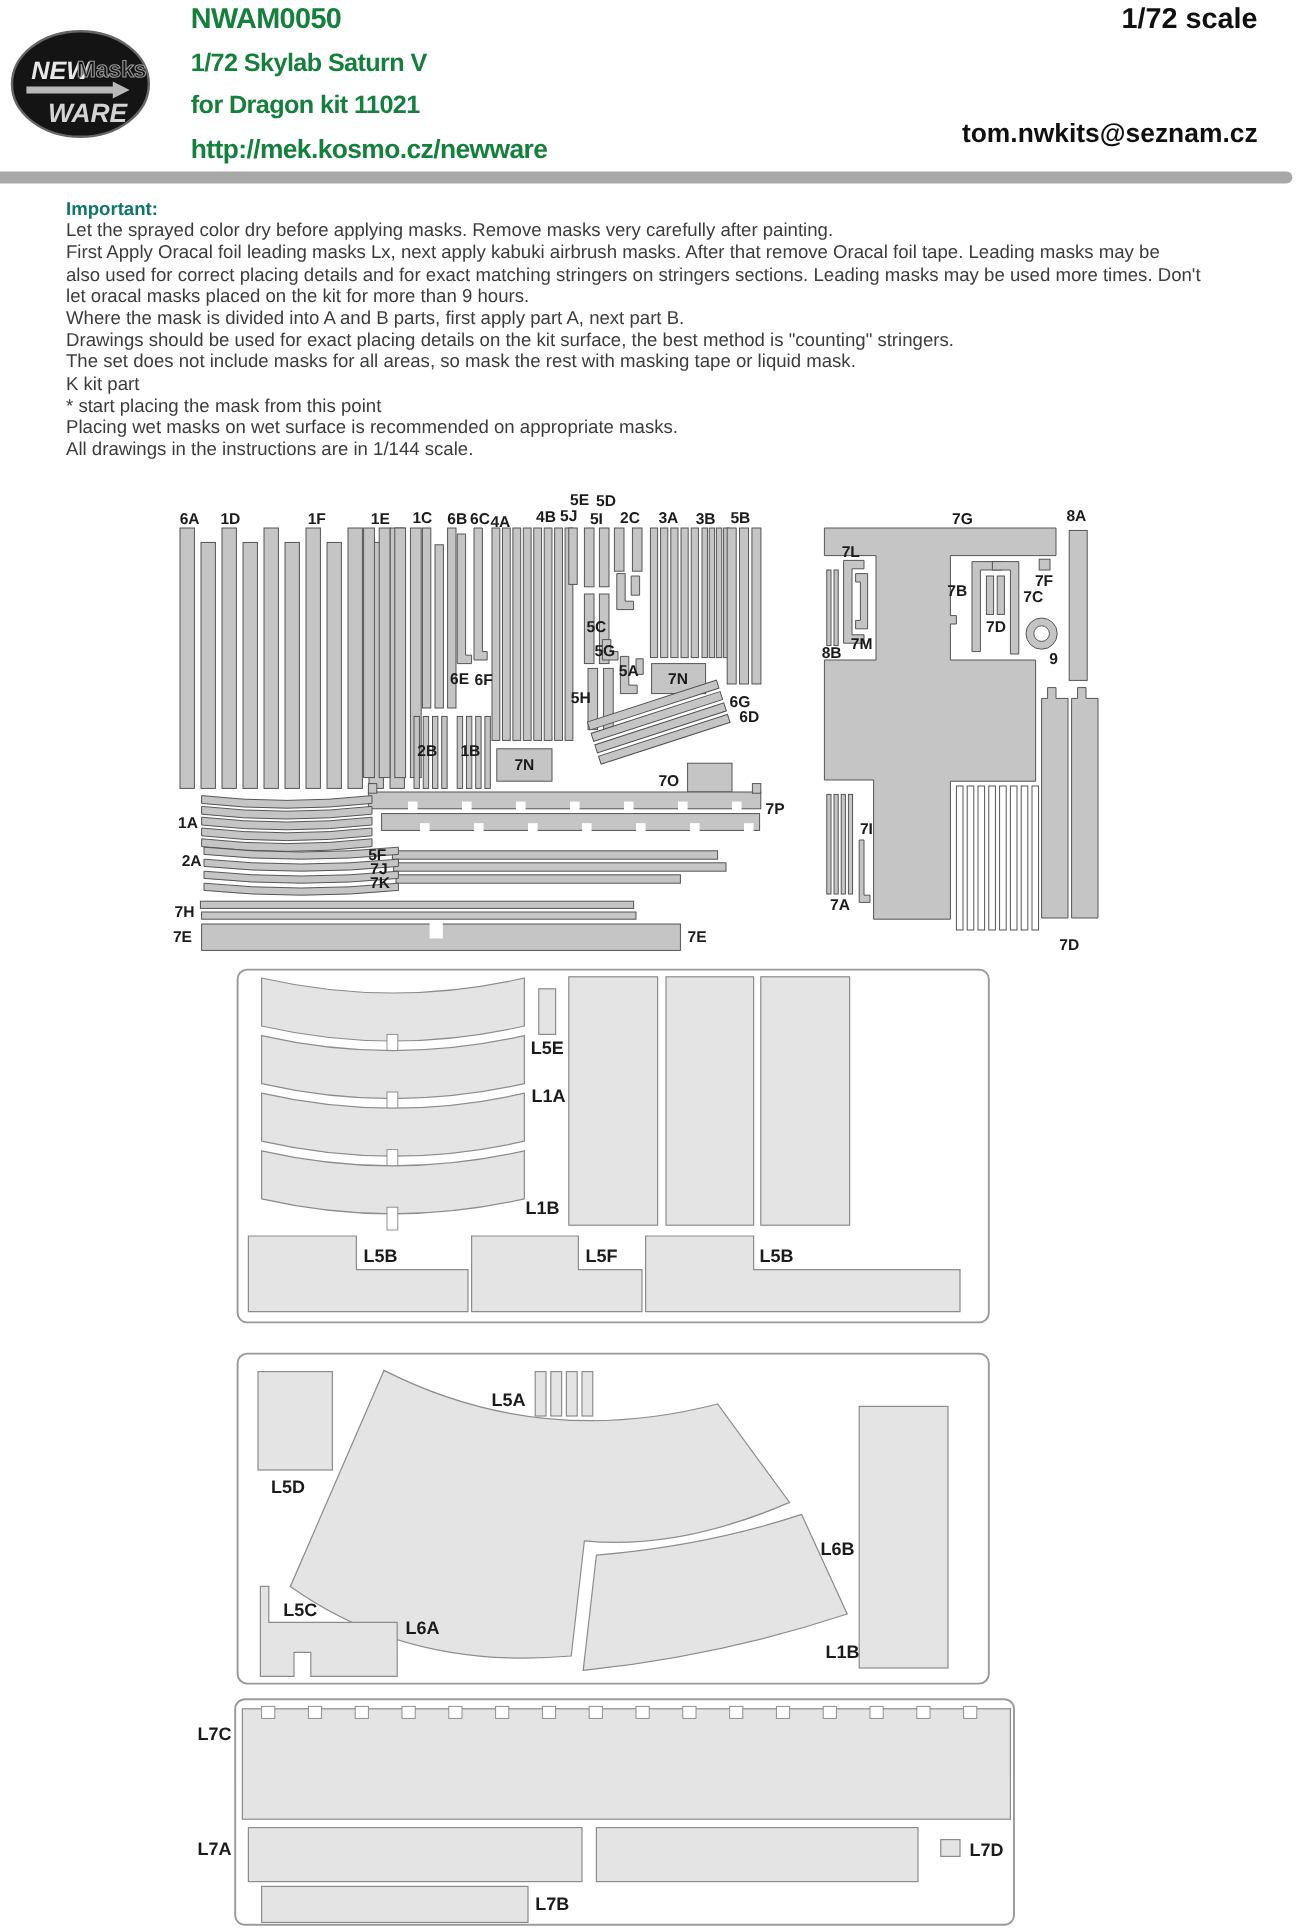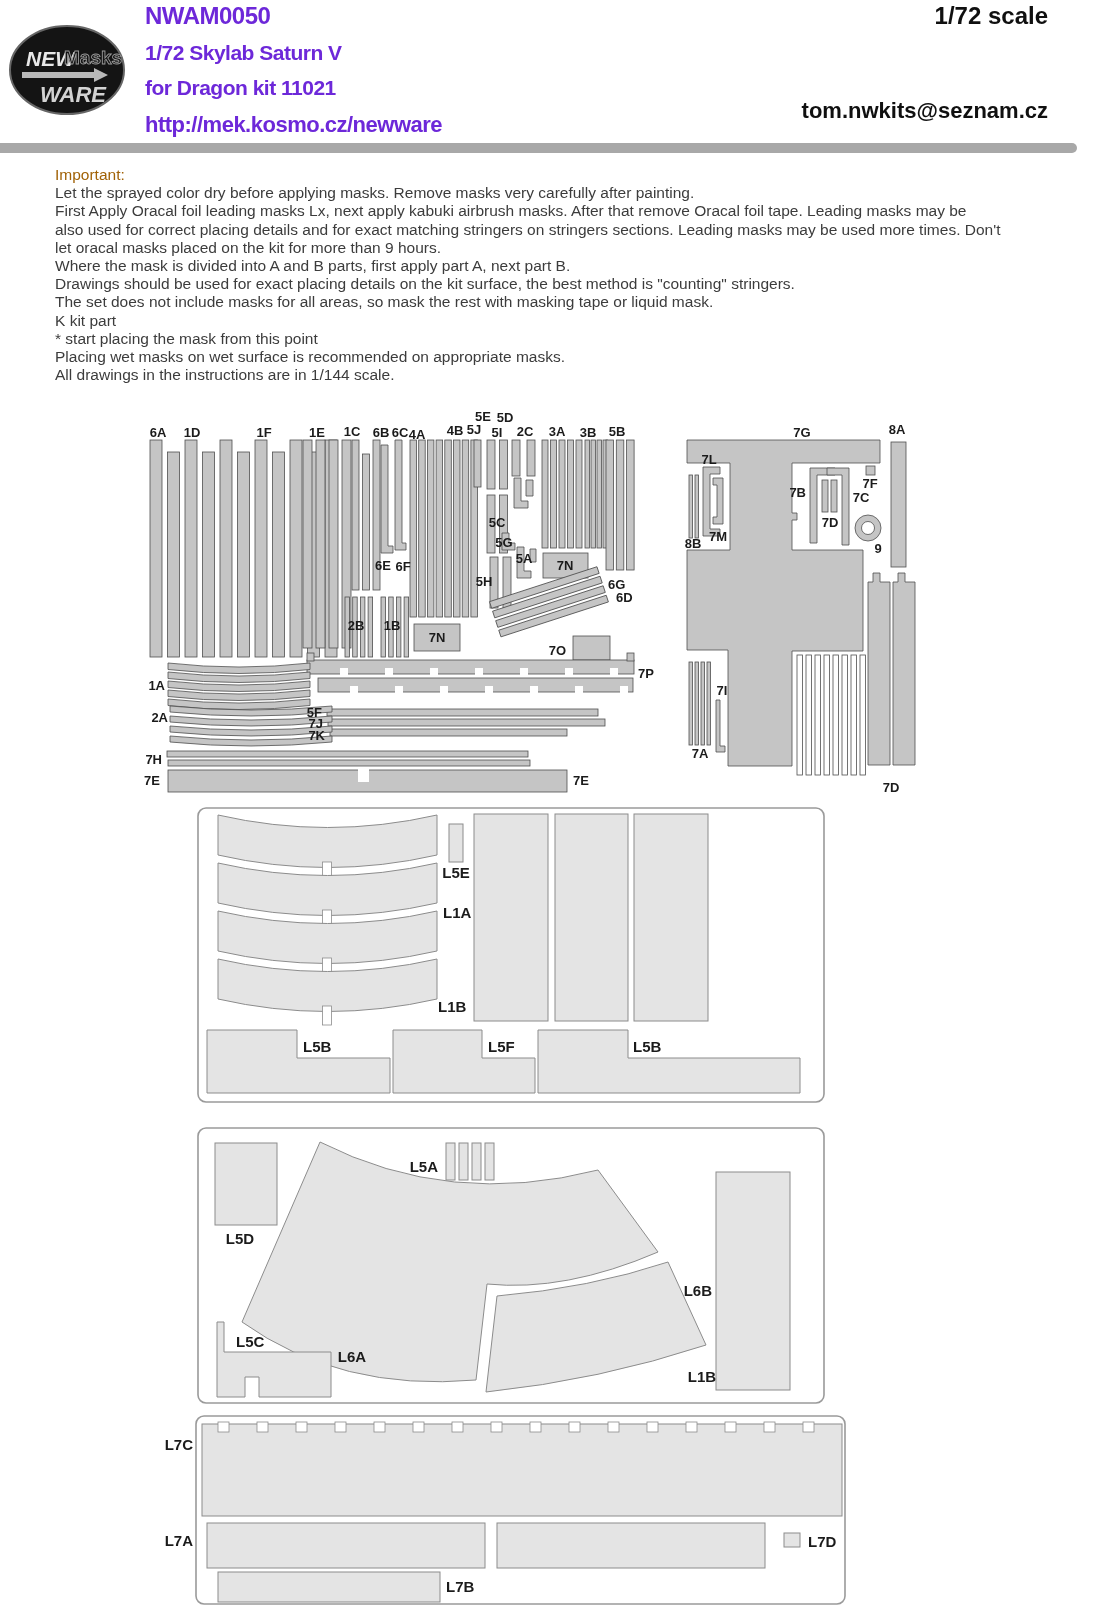--- a/index.html
+++ b/index.html
@@ -2,32 +2,32 @@
 <html><head>
 <meta charset="utf-8">
 <style>
   html,body{margin:0;padding:0;background:#fff;}
   .page{position:relative;width:1095px;height:1607px;background:#fff;overflow:hidden;
         font-family:"Liberation Sans",sans-serif;}
   
   .header{position:absolute;left:0;top:0;width:1095px;height:143px;}
   .logo{position:absolute;left:8px;top:24px;width:118px;height:92px;}
   .titleblock{position:absolute;left:145px;top:0;}
-  .titleblock div{font-weight:bold;color:#6d28d9;letter-spacing:-0.5px;}
+  .titleblock div{font-weight:bold;color:#15803d;letter-spacing:-0.5px;margin-left:14px;}
   .t-code{font-size:24px;margin-top:2px;}
   .t-line{font-size:21px;margin-top:11px;}
   .t-url{font-size:22px;margin-top:12px;}
   .hdr-right{position:absolute;right:47px;top:0;text-align:right;font-weight:bold;color:#101010;}
   .h-scale{font-size:24px;margin-top:2px;}
   .h-email{font-size:22px;margin-top:68px;}
   .divider{position:absolute;left:0;top:143px;width:1077px;height:10px;background:#a8a8a8;
            border-radius:0 6px 6px 0;}
   
   .notes{position:absolute;left:55px;top:166px;width:1010px;color:#3c3c3c;font-size:15.5px;line-height:18.2px;}
-  .notes .head{font-weight:normal;color:#a16207;}
+  .notes .head{font-weight:bold;color:#0f766e;}
   
   .diagram{position:absolute;left:0;top:395px;}
   .lbl{font-family:"Liberation Sans",sans-serif;font-weight:bold;fill:#1b1b1b;}
 </style>
 </head>
 <body>
 
 <div class="page">
 
   <div class="header">

